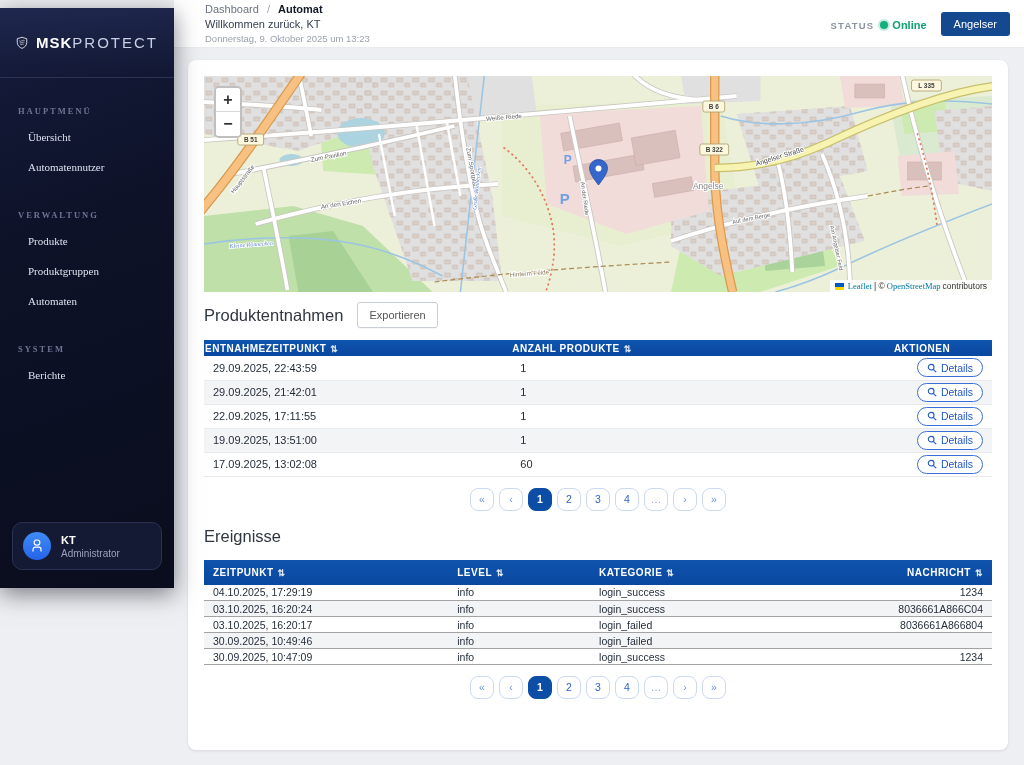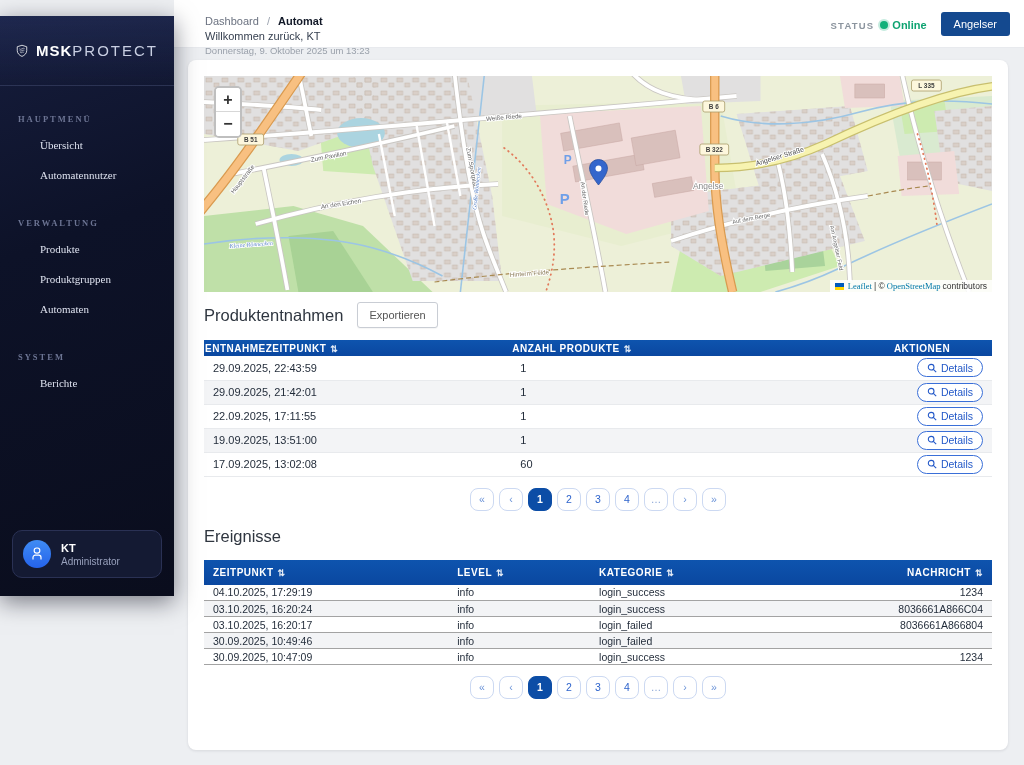--- a/index.html
+++ b/index.html
@@ -1,43 +1,43 @@
 <!DOCTYPE html>
 <html><head>
 <meta charset="utf-8">
 <style>
   * { margin:0; padding:0; box-sizing:border-box; }
   html,body { background:#e4e6ea; font-family:"Liberation Sans", sans-serif; }
   .screen { position:relative; width:1024px; height:765px; background:#edeff2; overflow:hidden; }
 
   
-  .sidebar { position:absolute; left:0; top:16px; width:174px; height:580px; z-index:3;
+  .sidebar { position:absolute; left:0; top:8px; width:174px; height:580px; z-index:3;
     background:linear-gradient(160deg,#161d3d 0%,#0d1228 38%,#0a0d1d 100%);
     box-shadow:0 6px 22px rgba(8,10,25,.5); }
   .brand { height:70px; display:flex; align-items:center; gap:8px; padding:0 16px;
     border-bottom:1px solid rgba(255,255,255,.07);
     background:linear-gradient(180deg,rgba(70,90,160,.18),rgba(20,25,55,0)); }
   .brand-text { font-size:15px; letter-spacing:1px; color:#fff; white-space:nowrap; }
   .brand-text b { font-weight:bold; }
   .brand-text .lt { font-weight:300; color:#c9cfe2; letter-spacing:2px; }
   .nav-section { margin-top:28px;font-family:Liberation Serif, serif; }
   .nav-label { padding-left:18px; font-size:8.5px; font-weight:bold; letter-spacing:2px;
     color:#6d7594; text-transform:uppercase; margin-bottom:6px; }
-  .nav-item { height:30px; line-height:30px; padding-left:40px; font-size:11px; color:#dde1ee; cursor:pointer; }
+  .nav-item { height:30px; line-height:30px; padding-left:28px; font-size:11px; color:#dde1ee; cursor:pointer; }
   .user-card { position:absolute; left:12px; right:12px; bottom:18px; height:48px;
     background:#141a33; border:1px solid #2a3154; border-radius:10px;
     display:flex; align-items:center; gap:10px; padding:0 10px; cursor:pointer; }
   .avatar { width:28px; height:28px; border-radius:50%;
     background:linear-gradient(180deg,#3f8cf4,#2563eb); display:flex; align-items:center; justify-content:center; flex:0 0 28px; }
   .user-name { font-size:11px; font-weight:bold; color:#fff; }
   .user-role { font-size:10px; color:#98a0bc; margin-top:2px; }
 
   
   .topbar { position:absolute; left:174px; right:0; top:0; height:48px; background:#fff;
-    border-bottom:1px solid #e8eaee; z-index:1; padding:15px 14px 0 31px; }
+    border-bottom:1px solid #e8eaee; z-index:1; padding:3px 14px 0 31px; }
   .crumbs { font-size:11px; color:#6b7280; }
   .crumbs .sep { color:#9ca3af; margin:0 5px; }
   .crumbs .current { color:#111827; font-weight:bold; }
   .welcome { font-size:11px; color:#374151; margin-top:3px; }
   .date { font-size:9.5px; color:#9aa1ab; margin-top:3px; }
   .topbar-right { position:absolute; right:14px; top:12px; display:flex; align-items:center; gap:14px; }
   .status-label { font-size:9.5px; letter-spacing:1.2px; color:#8b949e; font-weight:bold; }
   .status-dot { display:inline-block; width:8px; height:8px; border-radius:50%;
     background:#12b07a; box-shadow:0 0 0 2px rgba(18,176,122,.25); margin:0 4px 0 6px; }
   .status-online { font-size:11px; font-weight:bold; color:#0ea371;text-align:right; }

